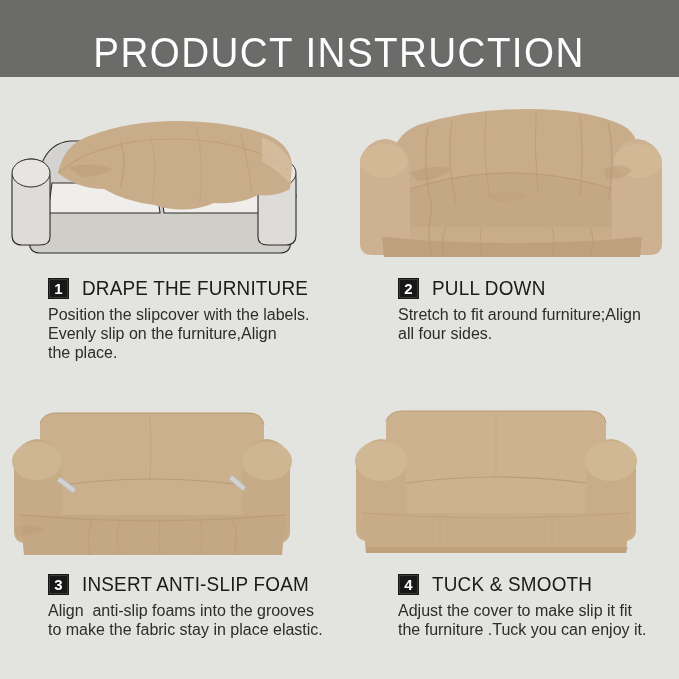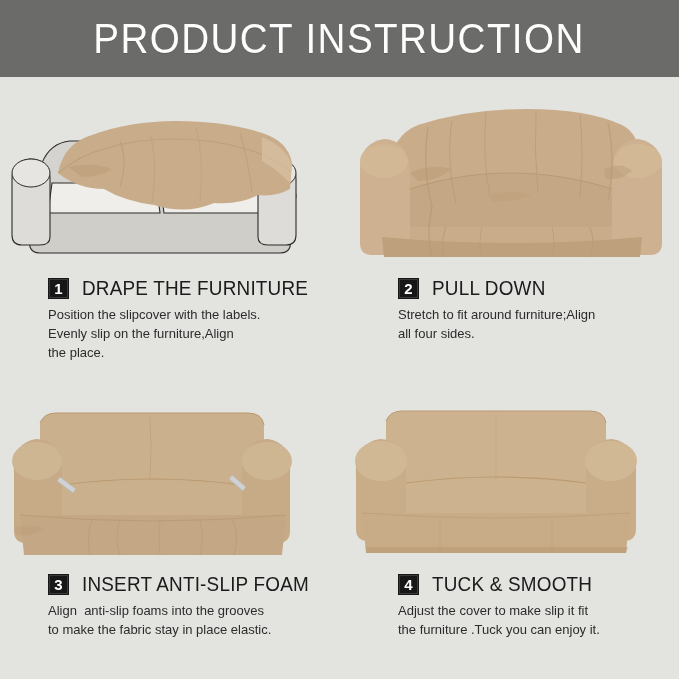--- a/index.html
+++ b/index.html
@@ -6,21 +6,21 @@
   body {
     width:679px; height:679px;
     background:#e3e3e0;
     font-family:"Liberation Sans", sans-serif;
     overflow:hidden;
     position:relative;
   }
   #banner {
     position:absolute; left:0; top:0; width:679px; height:77px;
     background:#6b6b69;
-    display:flex; align-items:center; justify-content:center;
+    display:flex; align-items:flex-end; justify-content:center;
   }
   #banner-title {
     color:#fdfdfd;
     font-size:42px;
     letter-spacing:1.5px;
     font-weight:400;
     transform:scaleX(0.92);
     white-space:nowrap;
     text-shadow:0 1px 0 rgba(0,0,0,0.12);
   }
@@ -55,21 +55,21 @@
     margin-left:13px;
     font-size:19.5px;
     color:#1b1b1b;
     letter-spacing:0.2px;
     white-space:nowrap;
     transform:scaleX(0.97);
     transform-origin:left center;
   }
   .cap-body {
     margin-top:5px;
-    font-size:13px;
+    font-size:16px;
     line-height:19px;
     color:#2c2c2c;
   }
   .c1 .cap-body, .c3 .cap-body { padding-left:48px; }
   .c2 .cap-body, .c4 .cap-body { padding-left:58px; }
   .cap-body div { white-space:pre; }
 </style>
 </head>
 <body>
 

